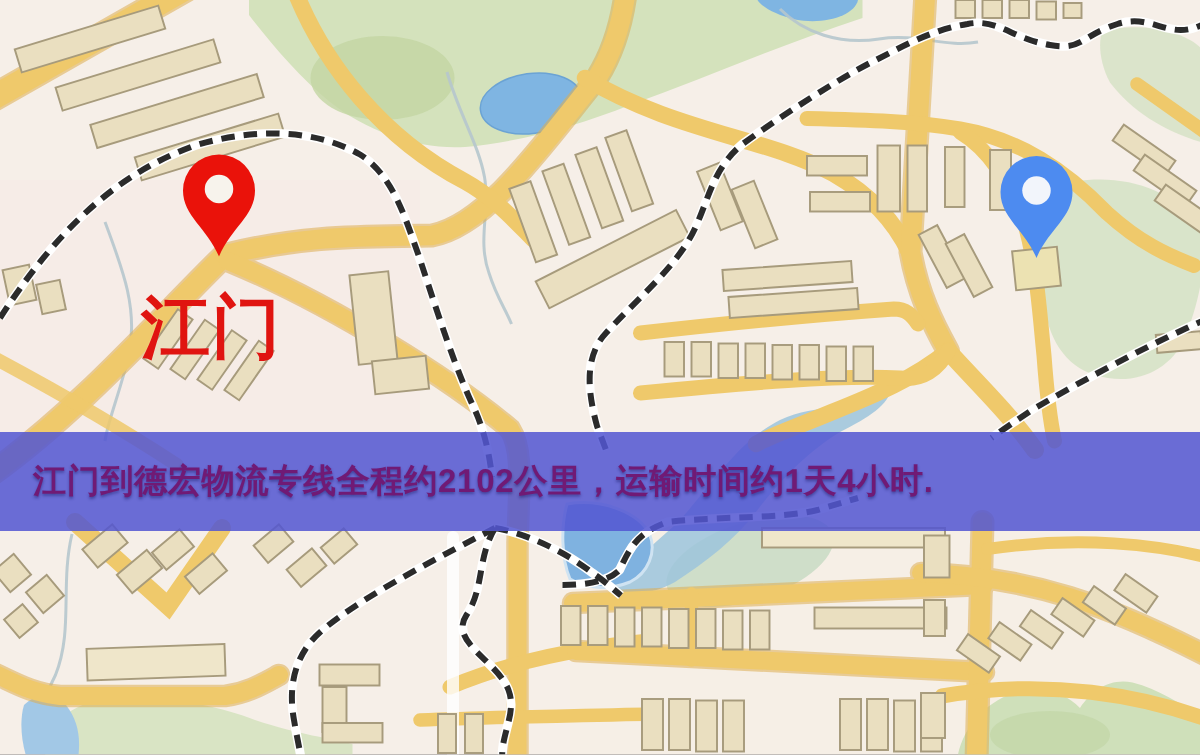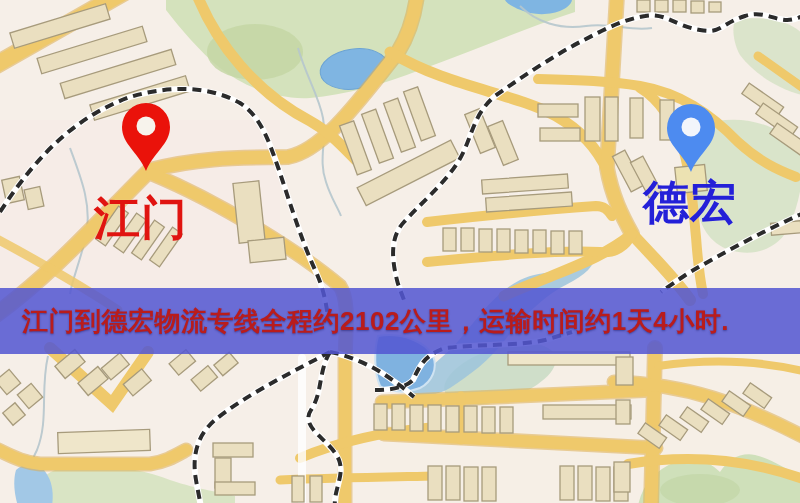--- a/index.html
+++ b/index.html
@@ -16,21 +16,21 @@
   }
   .map-label.origin{left:94px;top:195px;color:#e01410;}
   .map-label.dest{left:643px;top:179px;color:#2420d8;}
   .banner{
     position:absolute;left:0;top:288px;width:800px;height:66px;
     background:rgba(83,86,210,0.86);
     display:flex;align-items:center;
     box-sizing:border-box;padding-left:22px;
   }
   .banner span{
-    color:#b91c1c;font-size:26px;font-weight:600;letter-spacing:0.5px;
+    color:#701a75;font-size:22px;font-weight:600;letter-spacing:0.5px;
     text-shadow:0 1px 2px rgba(20,20,90,.45);white-space:nowrap;
   }
 </style>
 </head>
 <body>
 
 <div class="stage">
   <svg width="800" height="503" viewBox="0 0 800 503" xmlns="http://www.w3.org/2000/svg">
 
     <g>
@@ -226,18 +226,17 @@
       <path d="M146,171 C138,152 122,144 122,127 A24,24 0 1 1 170,127 C170,144 154,152 146,171 Z" fill="#ea120a"></path>
       <circle cx="146" cy="126" r="9.5" fill="#f7f3ec"></circle>
     </g>
     <g>
       <path d="M691,172 C683,153 667,145 667,128 A24,24 0 1 1 715,128 C715,145 699,153 691,172 Z" fill="#4d8bf0"></path>
       <circle cx="691" cy="127" r="9.5" fill="#f2f5fb"></circle>
     </g>
   </svg>
 
   <div class="map-label origin">江门</div>
-  <div class="map-label dest">德宏</div>
 
   <div class="banner">
     <span>江门到德宏物流专线全程约2102公里，运输时间约1天4小时.</span>
   </div>
 </div>
 
 </body></html>

